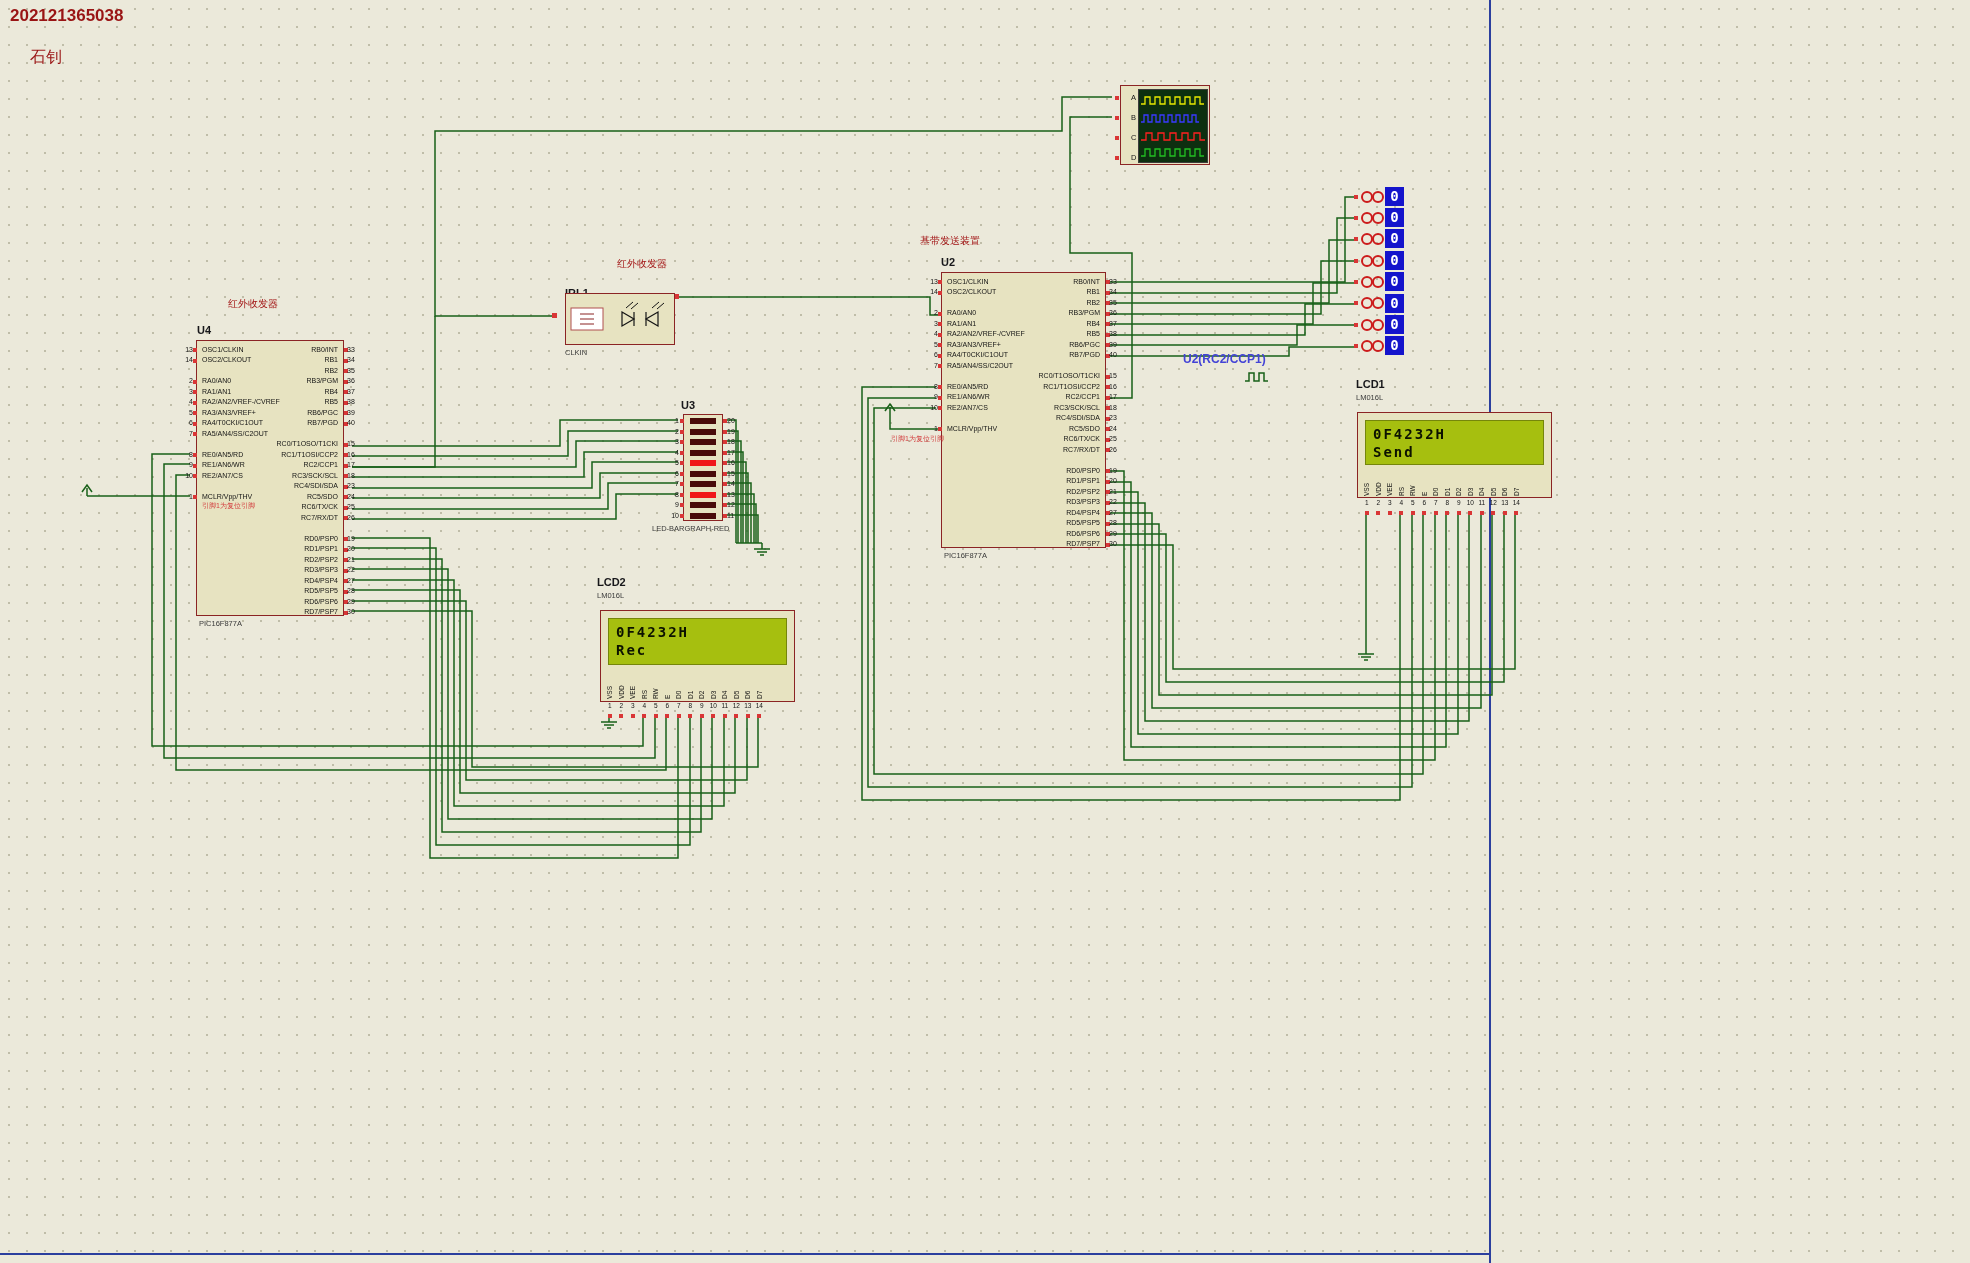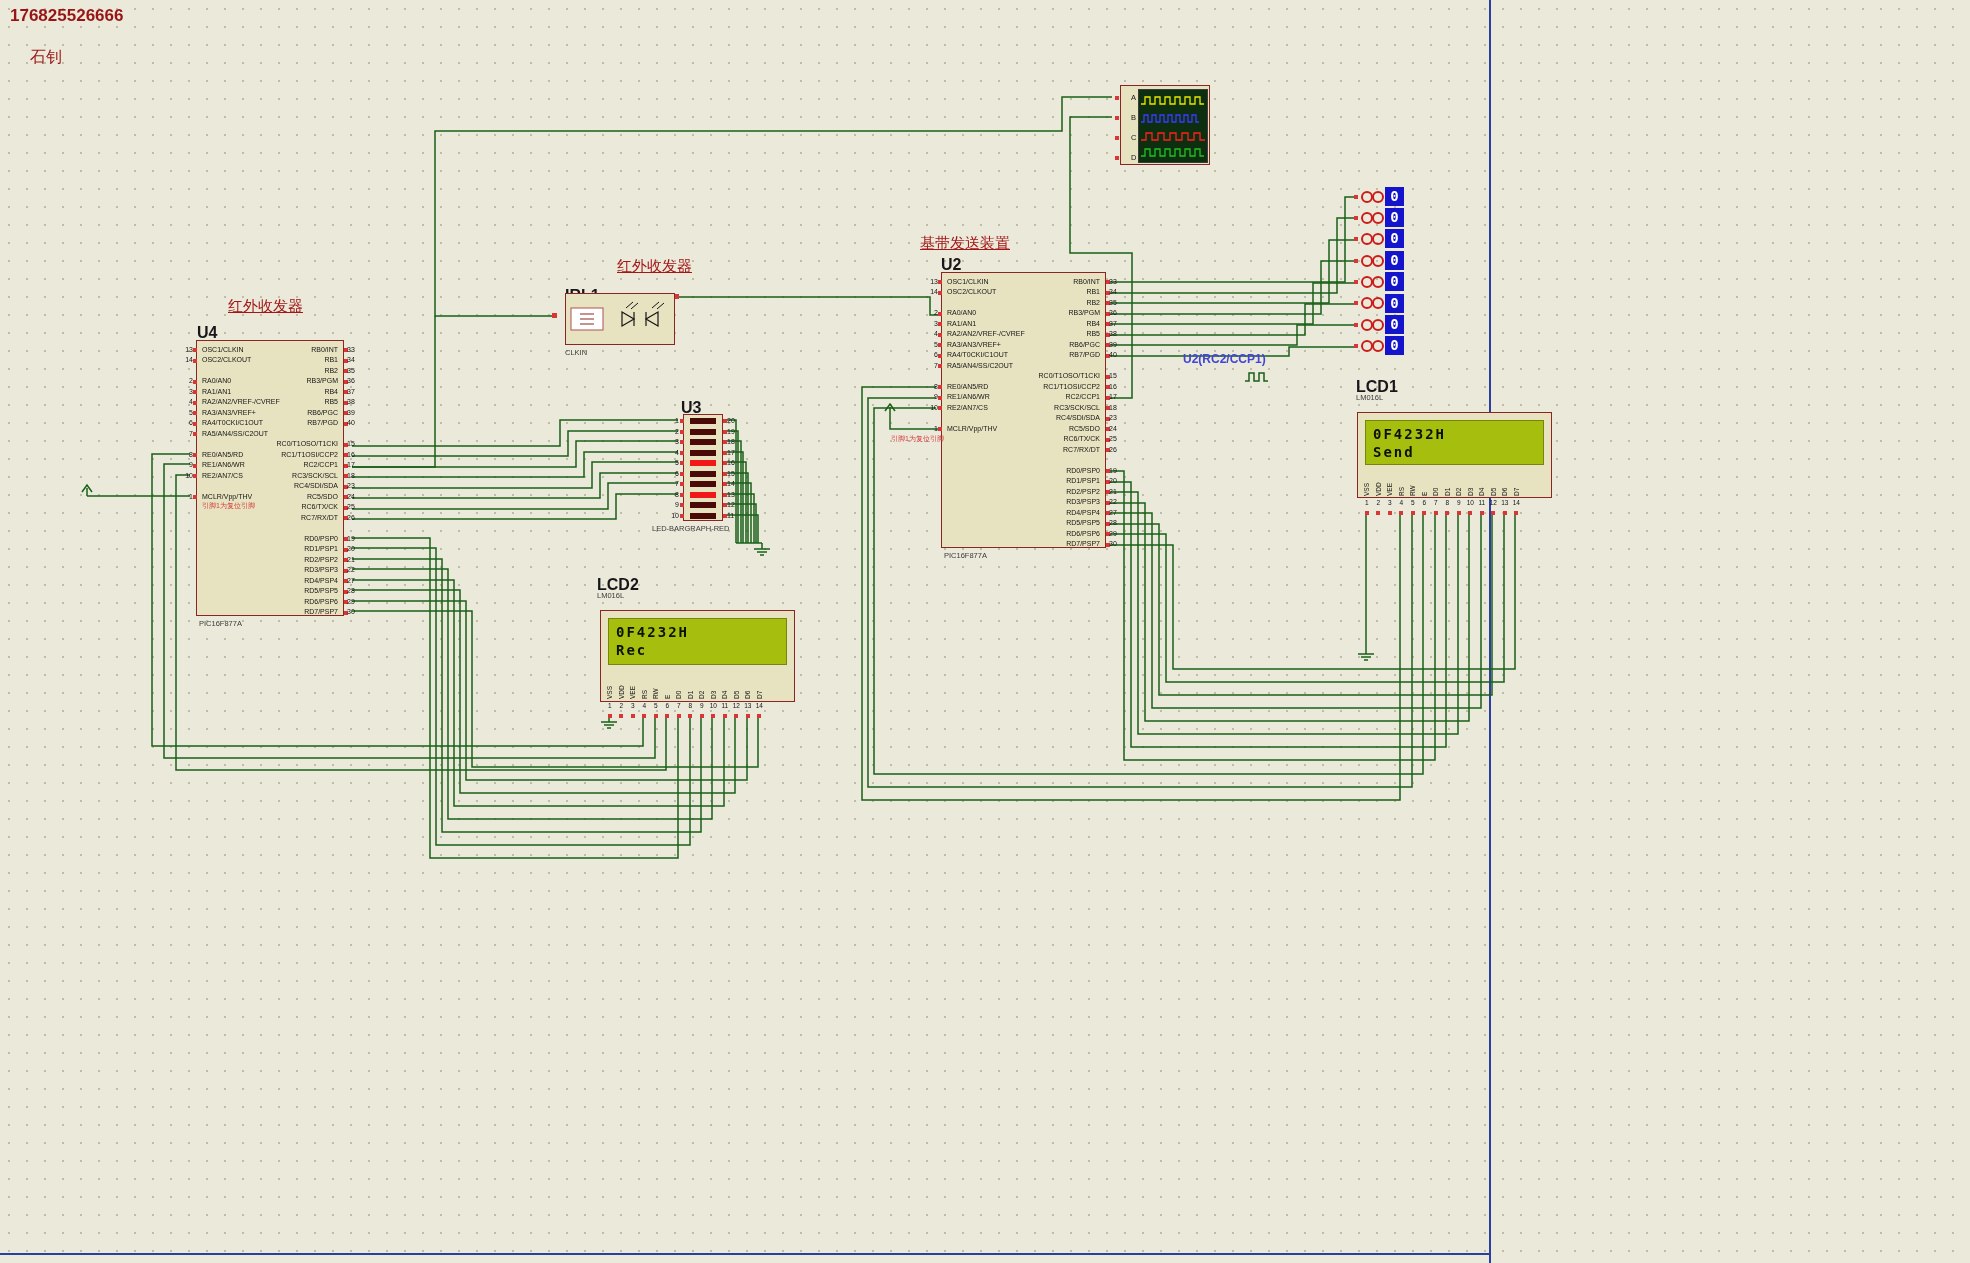--- a/index.html
+++ b/index.html
@@ -10,22 +10,22 @@
     font-family:"Liberation Sans",sans-serif;}
   .sheet-border-v{position:absolute;left:1489px;top:0;width:2px;height:1263px;background:#2b3f9e;}
   .sheet-border-h{position:absolute;left:0;top:1253px;width:1491px;height:2px;background:#2b3f9e;}
   svg.wires{position:absolute;left:0;top:0;}
   svg.wires polyline, svg.wires path{fill:none;stroke:#186018;stroke-width:1.5;}
   svg.wires rect.pinsq{fill:#d93636;stroke:none;}
 
   .sid{position:absolute;left:10px;top:6px;font-size:17px;font-weight:bold;color:#991414;}
   .author{position:absolute;left:30px;top:47px;font-size:16px;color:#991414;}
   .title{position:absolute;left:485px;top:64px;font-size:22px;color:#a31717;}
-  .glabel{position:absolute;font-size:15px;color:#a31717;text-decoration:underline;}
-  .ref{position:absolute;font-size:16px;font-weight:bold;color:#17171a;}
+  .glabel{position:absolute;font-size:10px;color:#a31717;}
+  .ref{position:absolute;font-size:11px;font-weight:bold;color:#17171a;}
   .part{position:absolute;font-size:7.5px;color:#3a3a3a;}
   .notered{position:absolute;font-size:7px;color:#d34040;}
   .plabel{position:absolute;left:1183px;top:352px;font-size:12px;color:#4343d6;font-weight:bold;}
 
   .chip{position:absolute;border:1px solid #8b2424;background:#e7e3c1;box-sizing:border-box;}
   .col{position:absolute;top:3.5px;}
   .col.l{left:0;}
   .col.r{right:0;}
   .pr{height:10.5px;line-height:10.5px;font-size:7px;white-space:nowrap;position:relative;color:#141414;}
   .col.l .pr{padding-left:5px;}
@@ -172,21 +172,21 @@
     <polyline points="1358,654 1374,654"></polyline>
     <polyline points="1361,657 1371,657"></polyline>
     <polyline points="1364,660 1368,660"></polyline>
 
     <path d="M1245 381 h4 v-8 h5 v8 h5 v-8 h5 v8 h4" stroke="#4343d6"></path>
 
     <rect class="pinsq" x="552" y="313" width="5" height="5"></rect>
     <rect class="pinsq" x="674" y="294" width="5" height="5"></rect>
   </svg>
 
-  <div class="sid">176825526666</div>
+  <div class="sid">202121365038</div>
   <div class="author">石钊</div>
 
   <div class="glabel" style="left:228px;top:297px">红外收发器</div>
   <div class="ref" style="left:197px;top:324px">U4</div>
   <div class="chip" style="left:196px;top:340px;width:148px;height:276px">
     <div class="col l">
 
         <div class="pr"><span class="num">13</span><span class="lbl">OSC1/CLKIN</span></div>
 
         <div class="pr"><span class="num">14</span><span class="lbl">OSC2/CLKOUT</span></div>

